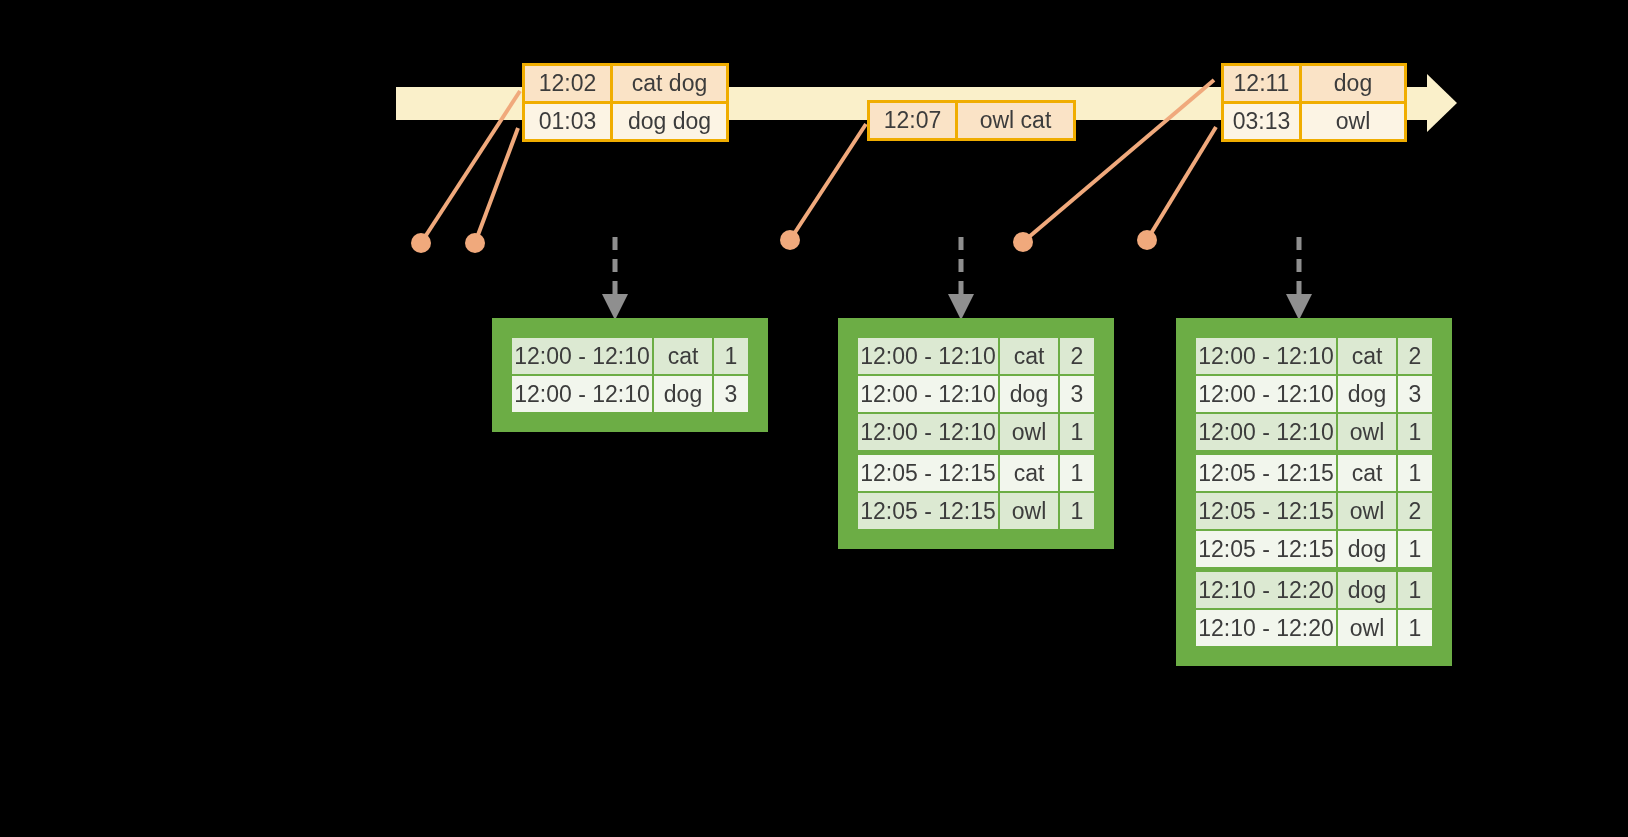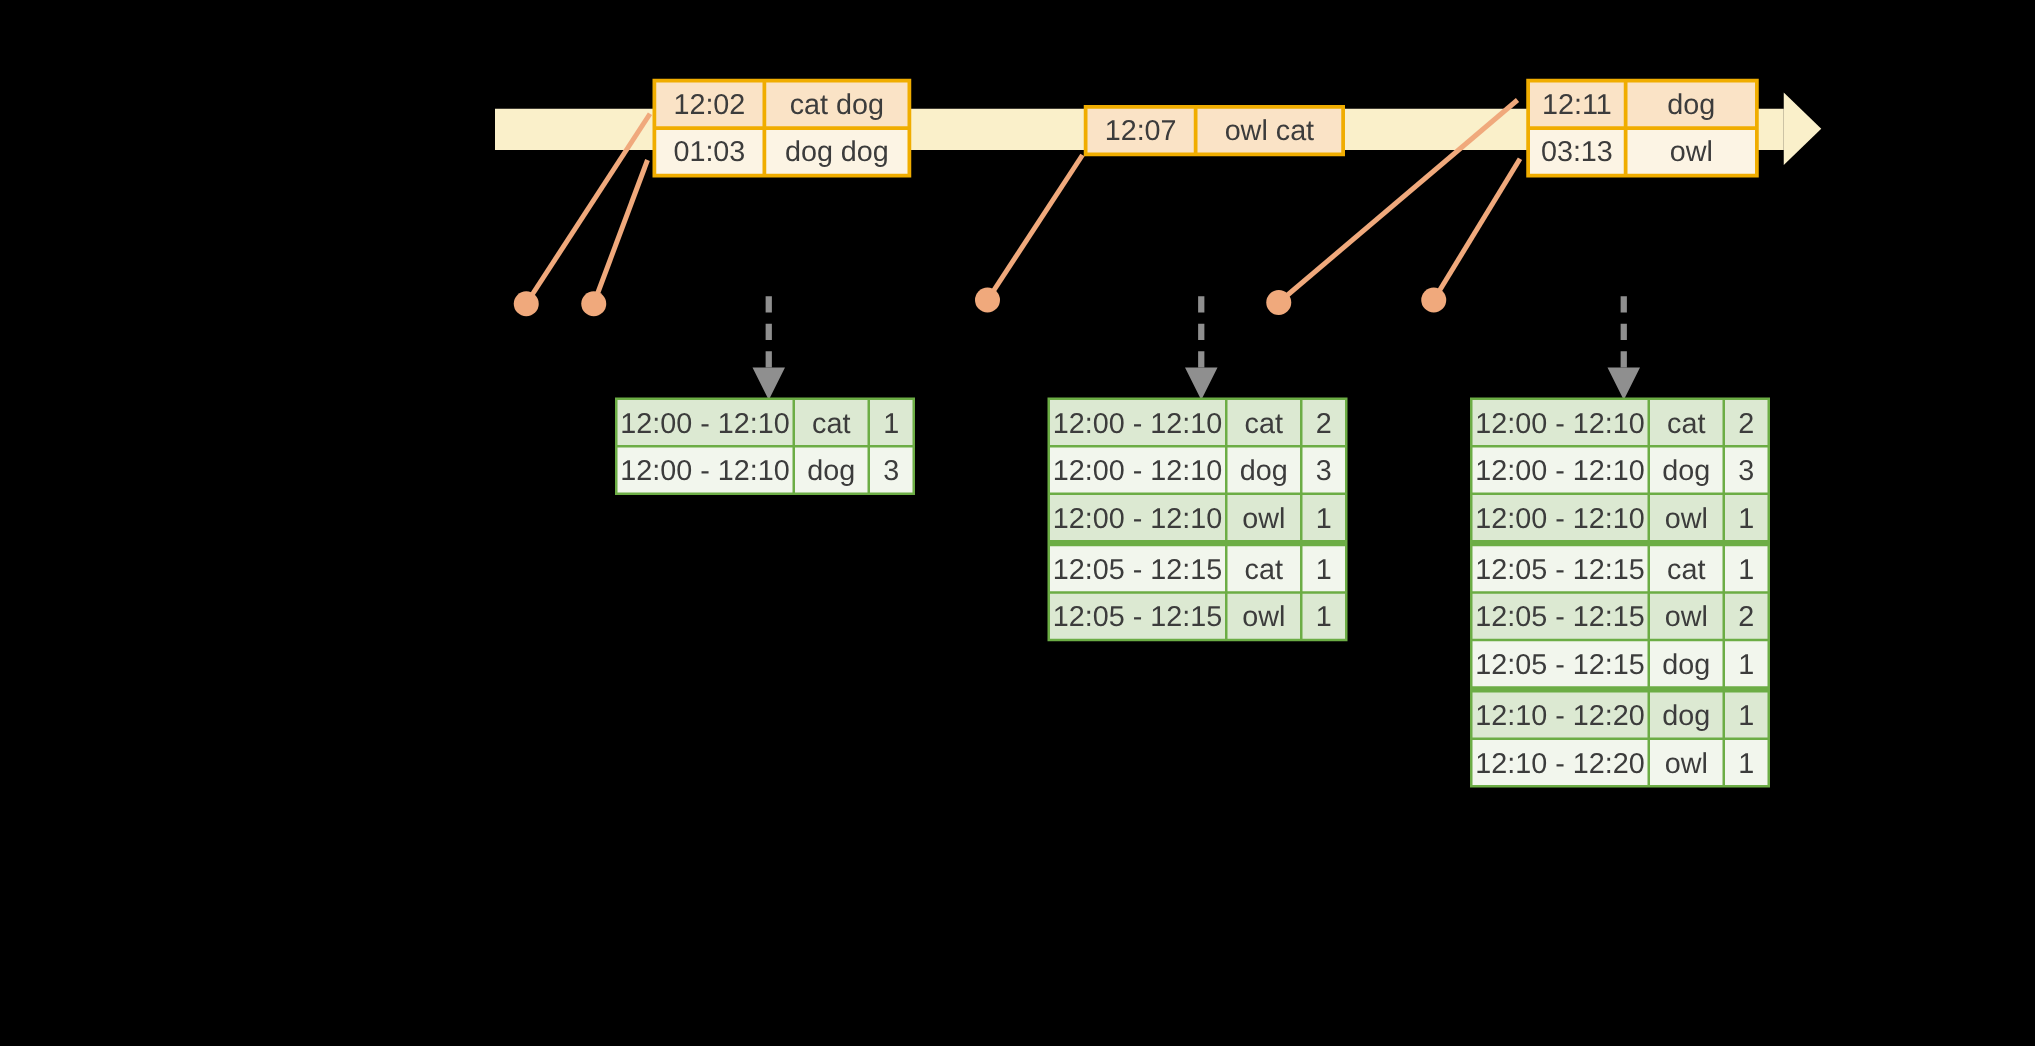--- a/index.html
+++ b/index.html
@@ -11,21 +11,21 @@
   .dot{fill:var(--connector);}
   .trig{stroke:var(--trigger);stroke-width:5;stroke-dasharray:13 9;}
   .trighead{fill:var(--trigger);}
   .event-table{position:absolute;display:grid;grid-template-columns:var(--c1,85px) 1fr;
                gap:3px;padding:3px;background:var(--event-border);}
   .ecell{height:35px;display:flex;align-items:center;justify-content:center;
          font-size:23px;color:var(--text);}
   .peach{background:var(--event-fill-a);}
   .cream{background:var(--event-fill-b);}
   .result-table{position:absolute;display:flex;flex-direction:column;gap:5px;
-                padding:2px;background:var(--result-border);}
+                padding:20px;background:var(--result-border);}
   .rgroup{display:grid;grid-template-columns:140px 58px 1fr;gap:2px;}
   .rcell{height:36px;display:flex;align-items:center;justify-content:center;
          font-size:23px;color:var(--text);}
   .ga{background:var(--result-fill-a);}
   .gb{background:var(--result-fill-b);}
 </style>
 </head>
 <body>
 
 <div class="canvas">
@@ -54,21 +54,21 @@
     <polygon class="trighead" points="1286,294 1312,294 1299,320"></polygon>
   </svg>
 
   <div class="event-table" style="left:522px;top:63px;width:201px;">
     <div class="ecell peach">12:02</div>
     <div class="ecell peach">cat dog</div>
     <div class="ecell cream">01:03</div>
     <div class="ecell cream">dog dog</div>
   </div>
 
-  <div class="event-table" style="left:867px;top:84px;width:203px;">
+  <div class="event-table" style="left:867px;top:100px;width:203px;">
     <div class="ecell peach">12:07</div>
     <div class="ecell peach">owl cat</div>
   </div>
 
   <div class="event-table" style="left:1221px;top:63px;width:180px;--c1:75px;">
     <div class="ecell peach">12:11</div>
     <div class="ecell peach">dog</div>
     <div class="ecell cream">03:13</div>
     <div class="ecell cream">owl</div>
   </div>

